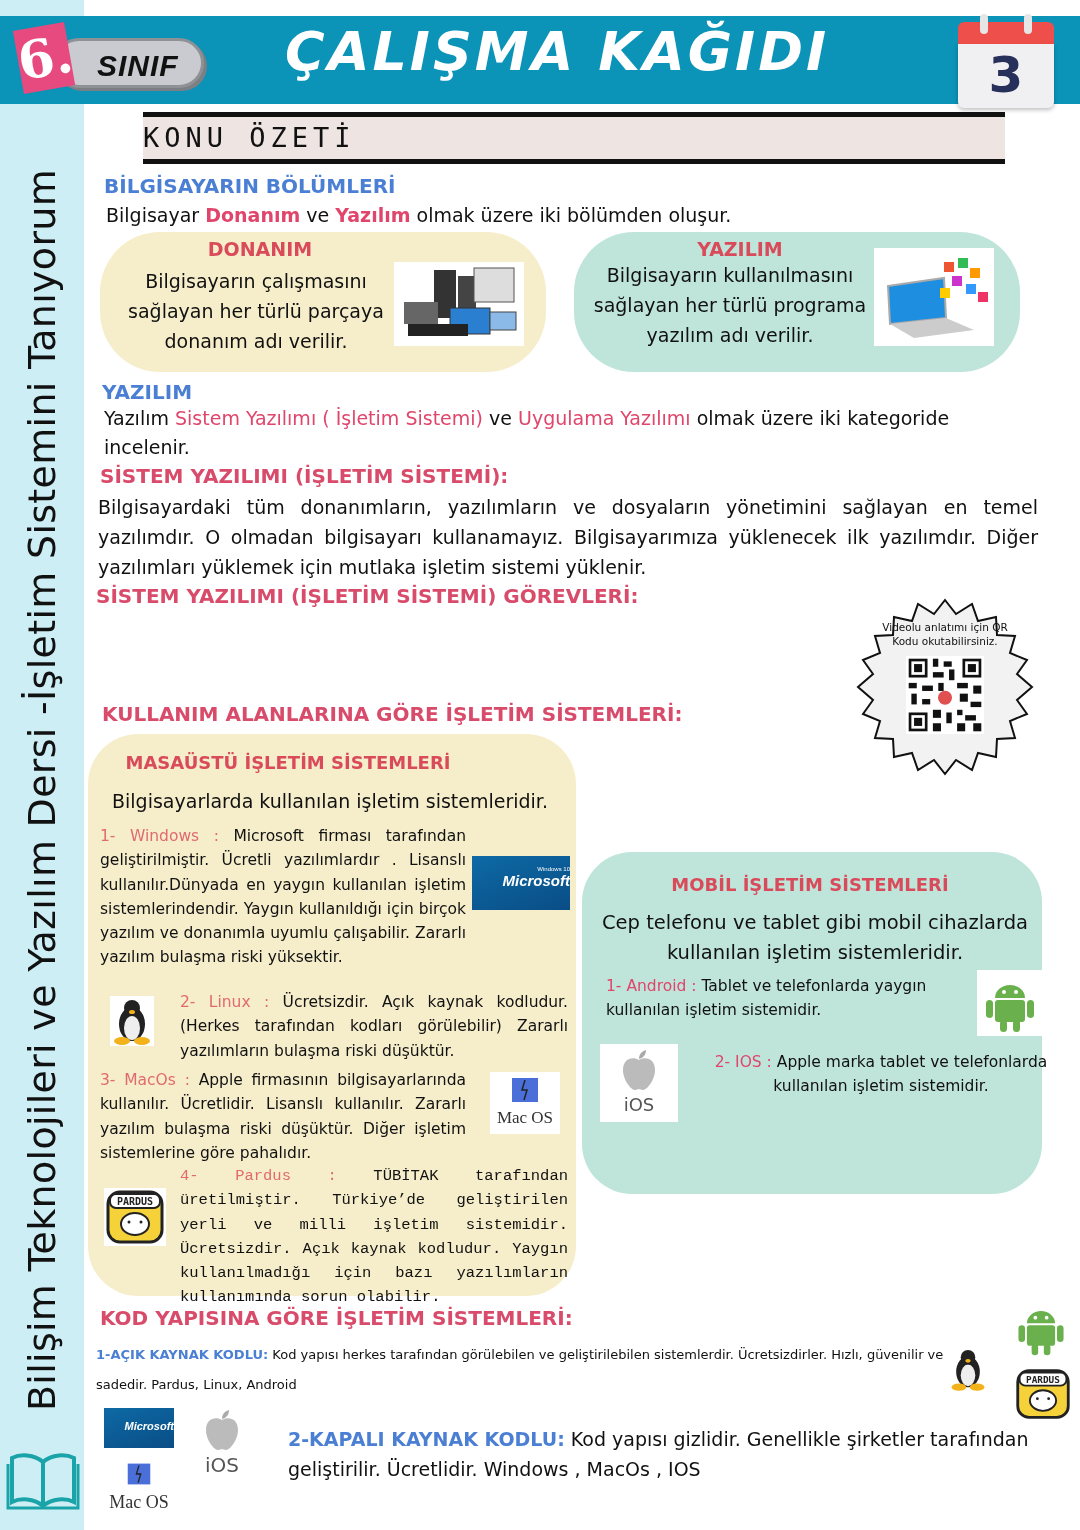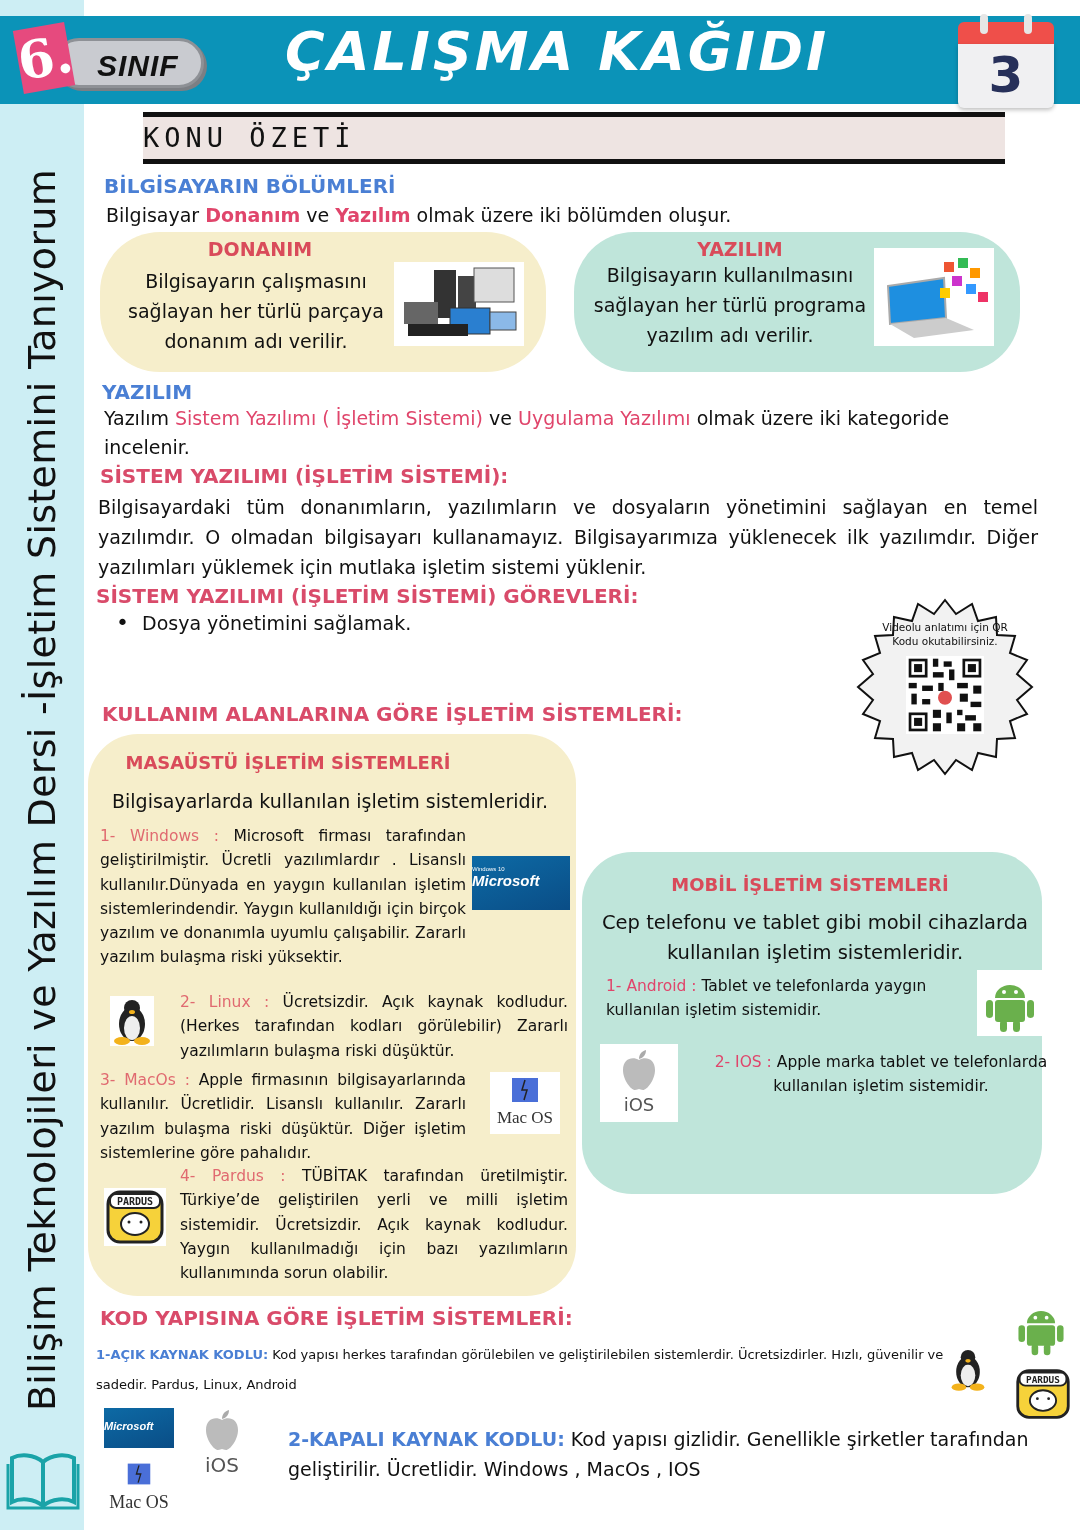--- a/index.html
+++ b/index.html
@@ -55,21 +55,21 @@
 
   .qr-badge { position: absolute; left: 856px; top: 598px; width: 178px; height: 178px; }
   .qr-text { position: absolute; left: 870px; top: 620px; width: 150px; text-align: center; font-size: 10.5px; line-height: 14px; color: #111; }
   .qr-code { position: absolute; left: 906px; top: 656px; width: 78px; height: 78px; }
 
   .os-text { position: absolute; font-size: 15.5px; line-height: 24.3px; color: #111; }
   .os-label { color: #e06a70; }
   .mob-label { color: #e0456b; }
 
   .logo-ms { background: linear-gradient(160deg, #0d6aa5, #0a4d86); color: #fff; font-family: "Liberation Sans", sans-serif;
-    font-weight: bold; font-style: italic; text-align: left; }
+    font-weight: bold; font-style: italic; text-align: right; }
 </style>
 </head>
 <body>
 
 <div class="sidebar">
   <div class="sidebar-text">Bilişim Teknolojileri ve Yazılım Dersi -İşletim Sistemini Tanıyorum</div>
   <svg class="book-icon" viewBox="0 0 74 60">
     <path d="M37 12 C28 4 14 4 6 8 L6 52 C14 48 28 48 37 56 C46 48 60 48 68 52 L68 8 C60 4 46 4 37 12 Z" fill="#cdeef4" stroke="#1aa3a8" stroke-width="4"></path>
     <line x1="37" y1="12" x2="37" y2="56" stroke="#1aa3a8" stroke-width="4"></line>
     <path d="M2 14 L2 58 L72 58 L72 14" fill="none" stroke="#1aa3a8" stroke-width="3"></path>
@@ -135,21 +135,20 @@
 <div class="blue-h" style="left:102px; top:380px;">YAZILIM</div>
 <div class="para" style="left:104px; top:404px; width:930px; line-height:29px;">
   <span>Yazılım </span><span class="red">Sistem Yazılımı ( İşletim Sistemi)</span><span> ve </span><span class="red">Uygulama Yazılımı</span><span> olmak üzere iki kategoride incelenir.</span>
 </div>
 
 <div class="red-h" style="left:100px; top:464px;">SİSTEM YAZILIMI (İŞLETİM SİSTEMİ):</div>
 <div class="para justify" style="left:98px; top:492px; width:940px;">Bilgisayardaki tüm donanımların, yazılımların ve dosyaların yönetimini sağlayan en temel yazılımdır. O olmadan bilgisayarı kullanamayız. Bilgisayarımıza yüklenecek ilk yazılımdır. Diğer yazılımları yüklemek için mutlaka işletim sistemi yüklenir.</div>
 
 <div class="red-h" style="left:96px; top:584px;">SİSTEM YAZILIMI (İŞLETİM SİSTEMİ) GÖREVLERİ:</div>
 <ul class="tasks">
-  <li>Dosya yönetimini sağlamak.</li>
 </ul>
 
 <svg class="qr-badge" viewBox="0 0 178 178">
   <polygon fill="#f2f2f2" stroke="#111" stroke-width="2" points="89,2 100,16 116,6 122,23 140,19 141,37 159,38 154,55 171,62 161,76 176,89 161,102 171,116 154,123 159,140 141,141 140,159 122,155 116,172 100,162 89,176 78,162 62,172 56,155 38,159 37,141 19,140 24,123 7,116 17,102 2,89 17,76 7,62 24,55 19,38 37,37 38,19 56,23 62,6 78,16"></polygon>
 </svg>
 <div class="qr-text">Videolu anlatımı için QR Kodu okutabilirsiniz.</div>
 <svg class="qr-code" viewBox="0 0 29 29">
   <rect width="29" height="29" fill="#fff"></rect>
   <g fill="#111">
     <rect x="1" y="1" width="7" height="7"></rect>
@@ -231,21 +230,21 @@
 <div class="img-frame" style="left:104px; top:1188px; width:62px; height:58px;">
   <svg width="62" height="58" viewBox="0 0 62 58">
     <rect x="4" y="4" width="54" height="50" rx="12" fill="#f6d23a" stroke="#222" stroke-width="3"></rect>
     <rect x="6" y="6" width="50" height="14" rx="6" fill="#fff" stroke="#222" stroke-width="2"></rect>
     <text x="31" y="17" text-anchor="middle" font-size="10" font-weight="bold" font-family="DejaVu Sans Mono, monospace" fill="#222">PARDUS</text>
     <ellipse cx="31" cy="36" rx="14" ry="11" fill="#fff" stroke="#222" stroke-width="2"></ellipse>
     <circle cx="25" cy="34" r="1.5" fill="#222"></circle>
       <circle cx="37" cy="34" r="1.5" fill="#222"></circle>
   </svg>
 </div>
-<div class="os-text justify" style="left:180px; top:1164px; width:388px;">
+<div class="os-text justify" style="left:180px; top:1164px; width:388px;font-family:Liberation Mono, monospace;">
   <span class="os-label">4- Pardus :</span><span> TÜBİTAK tarafından üretilmiştir. Türkiye’de geliştirilen yerli ve milli işletim sistemidir. Ücretsizdir. Açık kaynak kodludur. Yaygın kullanılmadığı için bazı yazılımların kullanımında sorun olabilir.</span>
 </div>
 
 <div class="box-green" style="left:582px; top:852px; width:460px; height:342px; border-radius:50px;"></div>
 <div class="box-title" style="left:650px; top:874px; width:320px; font-size:18px;">MOBİL İŞLETİM SİSTEMLERİ</div>
 <div class="box-text" style="left:600px; top:908px; width:430px; font-size:19.5px;">Cep telefonu ve tablet gibi mobil cihazlarda kullanılan işletim sistemleridir.</div>
 
 <div class="os-text" style="left:606px; top:974px; width:350px; text-align:left;">
   <span class="mob-label">1- Android :</span><span> Tablet ve telefonlarda yaygın kullanılan işletim sistemidir.</span>
 </div>

